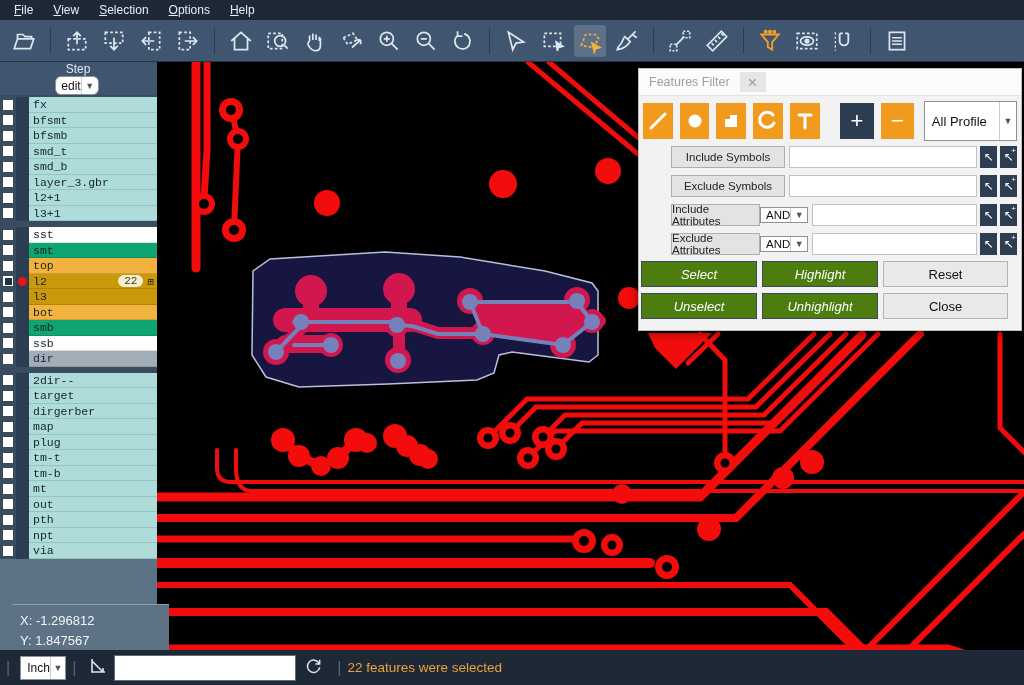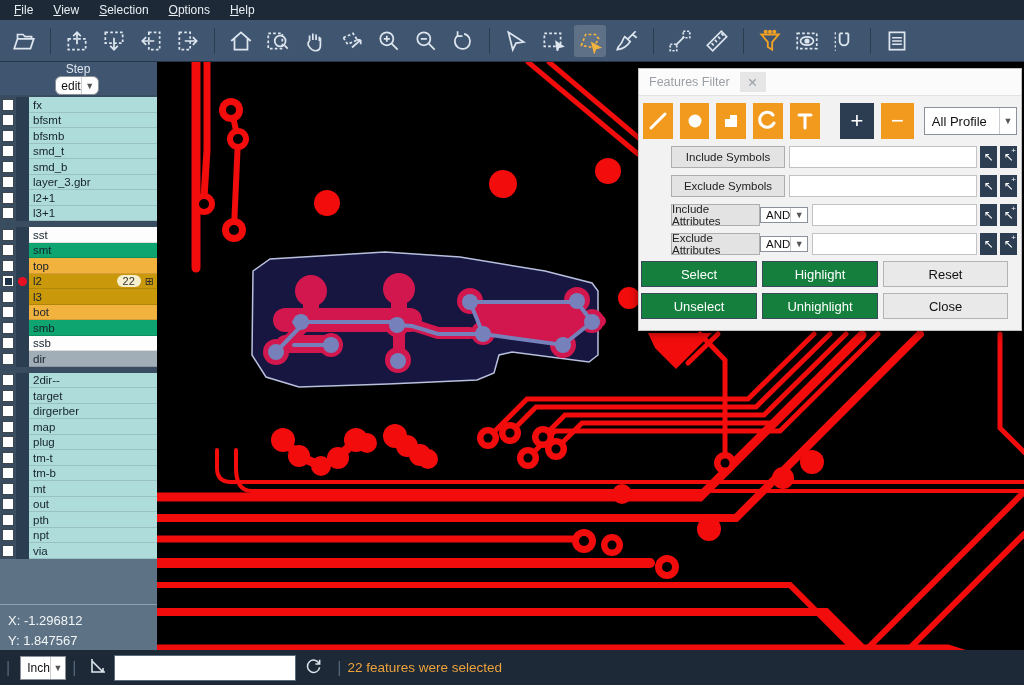--- a/index.html
+++ b/index.html
@@ -28,61 +28,61 @@
     border-left:1px solid #c9cdd2;color:#555;font-size:9px;}
   #layer-list{position:absolute;left:0;top:35px;width:157px;}
   .lrow{display:flex;height:15.5px;align-items:stretch;}
   .cbcol{width:16px;background:#3a4c60;display:flex;align-items:center;justify-content:center;flex:none;}
   .cb{width:10px;height:10px;background:#fff;border:1.5px solid #3c4750;box-sizing:content-box;
     display:flex;align-items:center;justify-content:center;}
   .cb .fill{width:7px;height:7px;background:#1e3247;}
   .indcol{width:13px;background:#2b3d51;flex:none;display:flex;align-items:center;justify-content:center;}
   .dot{width:9px;height:9px;border-radius:50%;background:#e81123;}
   .lname{flex:1;font-size:11.5px;color:#16222e;padding:1px 3px 0 4px;display:flex;align-items:center;
-    border-bottom:1px solid rgba(0,0,0,.12);box-sizing:border-box;white-space:nowrap;overflow:hidden;}
+    border-bottom:1px solid rgba(0,0,0,.12);box-sizing:border-box;white-space:nowrap;overflow:hidden;font-family:Liberation Mono, monospace;}
   .c-cyan{background:#aedcda}.c-white{background:#fdfdfd}.c-green{background:#0fa571}
   .c-amber{background:#f2b23e}.c-gold{background:#c9990b}.c-gray{background:#a2aeb7}
   .lgap{height:6px;background:#3a4c60;}
   .badge{margin-left:auto;background:#f6efcd;border-radius:7px;font-size:11px;color:#333;
     padding:0 6px;line-height:12px;}
   .gridicon{font-size:11px;color:#2b2b2b;margin-left:4px;}
   #side-lower{position:absolute;left:0;top:496.5px;width:157px;height:91.5px;background:#5d7284;}
   
-  #coords{position:absolute;left:0;top:542px;width:157px;height:46px;background:#5d7284;
+  #coords{position:absolute;left:12px;top:542px;width:157px;height:46px;background:#5d7284;
     border-top:1px solid #8ba0ad;color:#f2f6f8;font-size:13px;padding:6px 0 0 8px;box-sizing:border-box;}
   #coords div{line-height:20px;}
   
   #canvas{position:absolute;left:157px;top:62px;width:867px;height:588px;background:#000;}
   
   #dialog{position:absolute;left:638px;top:68px;width:384px;height:263px;background:#f2f2f2;
     border:1px solid #bfbfbf;box-shadow:0 2px 8px rgba(0,0,0,.45);z-index:10;box-sizing:border-box;}
   #dlg-title{height:26px;background:#fbfbfb;display:flex;align-items:center;border-bottom:1px solid #e2e2e2;}
   #dlg-title span{color:#9aa0a6;font-size:12.5px;margin-left:10px;}
   #dlg-close{margin-left:auto;width:26px;height:20px;background:#e6e6e6;color:#8a8a8a;font-size:11px;
     display:flex;align-items:center;justify-content:center;margin-right:3px;}
   .toolrow{display:flex;align-items:center;margin:7px 4px 6px 4px;height:36px;}
   .obtn{width:30px;height:36px;background:#f29a1d;color:#fff;display:flex;align-items:center;
     justify-content:center;margin-right:7px;font-weight:bold;}
   .nbtn{width:35px;height:36px;background:#2c3d52;color:#fff;display:flex;align-items:center;
     justify-content:center;font-size:22px;margin-left:13px;}
   .mbtn{width:33px;height:36px;background:#f29a1d;color:#fff;display:flex;align-items:center;
     justify-content:center;font-size:22px;margin-left:7px;}
-  #profile-combo{width:94px;height:28px;margin-left:10px;font-size:13px;padding-left:7px;}
+  #profile-combo{width:94px;height:40px;margin-left:10px;font-size:13px;padding-left:7px;}
   .frow{display:flex;align-items:center;margin:7px 4px 0 4px;height:22px;padding-left:28px;}
   .flabel{width:114px;height:22px;background:#e3e3e3;border:1px solid #aeaeae;font-size:11.5px;color:#222;
     display:flex;align-items:center;justify-content:center;box-sizing:border-box;}
   .finput{flex:1;height:22px;border:1px solid #c2c2c2;background:#fff;margin-left:4px;font-size:12px;
     padding:0 4px;box-sizing:border-box;font-family:inherit;}
   .andbox{width:48px;height:16px;margin-left:0;font-size:11.5px;padding-left:5px;flex:none;}
   .sq{width:17px;height:22px;background:#2e3e52;color:#fff;margin-left:3px;flex:none;
     display:flex;align-items:center;justify-content:center;font-size:12px;position:relative;}
   .sq .plus{position:absolute;top:0;right:1px;font-size:8px;}
   .arow{display:flex;margin:6px 2px 0 2px;}
   .abtn{height:24px;display:flex;align-items:center;justify-content:center;font-size:13px;margin-right:5px;}
-  .dark{background:#15803d;color:#fff;border:1px solid #3a4a5b;width:114px;}
+  .dark{background:#4d7c0f;color:#fff;border:1px solid #3a4a5b;width:114px;font-style:italic;}
   .light{background:#e9e9e9;color:#111;border:1px solid #b3b3b3;width:123px;margin-right:0;}
   
   #statusbar{position:absolute;left:0;top:650px;width:1024px;height:35px;background:#1d2936;
     display:flex;align-items:center;}
   .ssep{color:#54667a;font-size:16px;margin:0 6px;}
   #unit-combo{width:46px;height:24px;margin-left:4px;font-size:12px;padding-left:6px;}
   #angle-icon{margin:0 6px;}
   #cmd-input{width:182px;height:26px;border:1px solid #5a6b7c;background:#fff;font-size:12px;
     padding:0 5px;box-sizing:border-box;font-family:inherit;}
   #status-msg{color:#eda23b;font-size:13.5px;}

